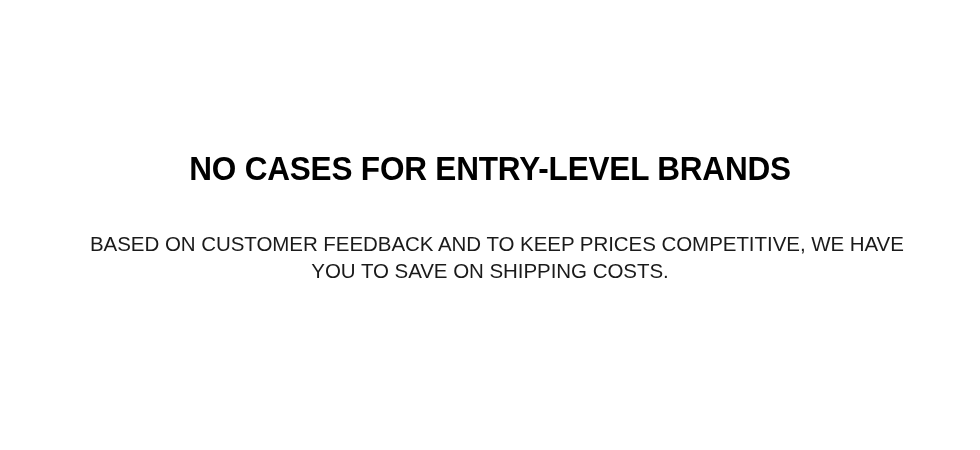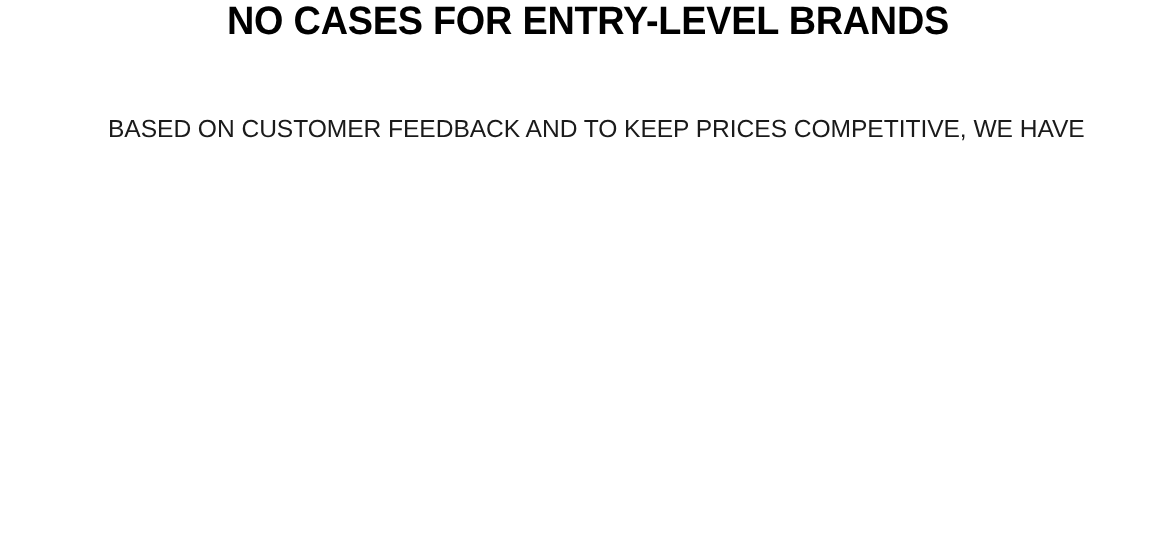--- a/index.html
+++ b/index.html
@@ -17,39 +17,40 @@
 
   .notice-banner {
     width: 980px;
     height: 322px;
     box-sizing: border-box;
     background: #ffffff;
     display: flex;
     flex-direction: column;
     align-items: center;
     justify-content: flex-start;
+    padding-top: 152px;
   }
 
   .notice-heading {
     margin: 0;
     font-family: "Liberation Sans", sans-serif;
     font-size: 33px;
     font-weight: 700;
     line-height: 1;
     color: #000000;
     text-transform: uppercase;
     letter-spacing: -0.2px;
     text-align: center;
     white-space: nowrap;
     transform: scaleX(0.955);
     transform-origin: center center;
   }
 
   .notice-body {
-    margin: 16px;
+    margin: 0;
     padding-top: 45px;
     font-family: "Liberation Sans", sans-serif;
     font-size: 20.5px;
     font-weight: 400;
     line-height: 27px;
     color: #1a1a1a;
     text-transform: uppercase;
     text-align: center;
     letter-spacing: -0.05px;
     max-width: 800px;
@@ -62,15 +63,16 @@
 </style>
 </head>
 <body>
 
 <div class="notice-banner">
 
   <h1 class="notice-heading">NO CASES FOR ENTRY-LEVEL BRANDS</h1>
 
   <p class="notice-body">
     <span class="notice-body-line">BASED ON CUSTOMER FEEDBACK AND TO KEEP PRICES COMPETITIVE, WE HAVE</span>
+    <span class="notice-body-line">YOU TO SAVE ON SHIPPING COSTS.</span>
   </p>
 
 </div>
 
 </body></html>

